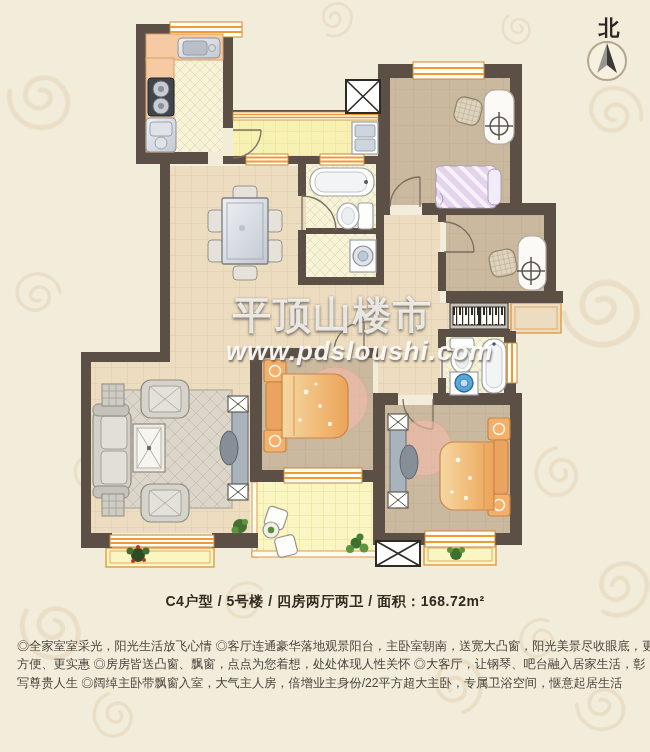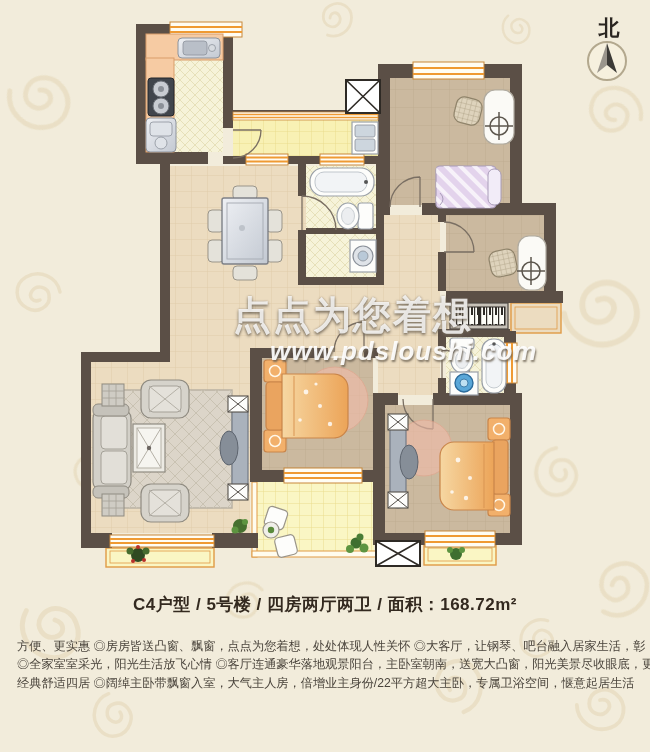--- a/index.html
+++ b/index.html
@@ -19,25 +19,24 @@
     color:rgba(255,255,255,0.82);
     text-shadow:0 2px 3px rgba(110,100,85,0.85), 0 0 2px rgba(120,110,95,0.6);
     white-space:nowrap;
   }
   .wm-url{
     left:226px;top:336px;width:230px;
     font-size:26px;font-weight:bold;font-style:italic;letter-spacing:1px;
     color:rgba(255,255,255,0.92);
     text-shadow:1px 2px 2px rgba(105,95,80,0.8);
     white-space:nowrap;
-    margin-left:44px;
   }
   .plan-title{
     left:0;top:593px;width:650px;text-align:center;
-    font-size:17px;font-weight:bold;color:#33291f;letter-spacing:0.5px;
+    font-size:14px;font-weight:bold;color:#33291f;letter-spacing:0.5px;
   }
   .desc{
     left:17px;top:637px;width:622px;
     font-size:12.2px;line-height:18.4px;color:#4a443c;
   }
   .desc .desc-line{white-space:nowrap;}
 </style>
 </head>
 <body>
 
@@ -543,24 +542,24 @@
 
   <g>
     <circle cx="607" cy="61" r="19" fill="#f6f0de" stroke="#b3a88e" stroke-width="2"></circle>
     <polygon points="607,43 597,73 607,65" fill="#9a958c"></polygon>
     <polygon points="607,43 617,73 607,65" fill="#3c3a36"></polygon>
   </g>
 </svg>
 
 <div class="overlay north-label">北</div>
 
-<div class="overlay wm-brand">点点为您着想</div>
+<div class="overlay wm-brand">平顶山楼市</div>
 <div class="overlay wm-url">www.pdsloushi.com</div>
 
 <div class="overlay plan-title">C4户型 / 5号楼 / 四房两厅两卫 / 面积：168.72m²</div>
 
 <div class="overlay desc">
+  <div class="desc-line">◎全家室室采光，阳光生活放飞心情 ◎客厅连通豪华落地观景阳台，主卧室朝南，送宽大凸窗，阳光美景尽收眼底，更</div>
   <div class="desc-line">方便、更实惠 ◎房房皆送凸窗、飘窗，点点为您着想，处处体现人性关怀 ◎大客厅，让钢琴、吧台融入居家生活，彰</div>
-  <div class="desc-line">◎全家室室采光，阳光生活放飞心情 ◎客厅连通豪华落地观景阳台，主卧室朝南，送宽大凸窗，阳光美景尽收眼底，更</div>
-  <div class="desc-line">经典舒适四居 ◎阔绰主卧带飘窗入室，大气主人房，倍增业主身份/22平方超大主卧，专属卫浴空间，惬意起居生活</div>
+  <div class="desc-line">写尊贵人生 ◎阔绰主卧带飘窗入室，大气主人房，倍增业主身份/22平方超大主卧，专属卫浴空间，惬意起居生活</div>
 </div>
 
 </div>
 
 </body></html>

